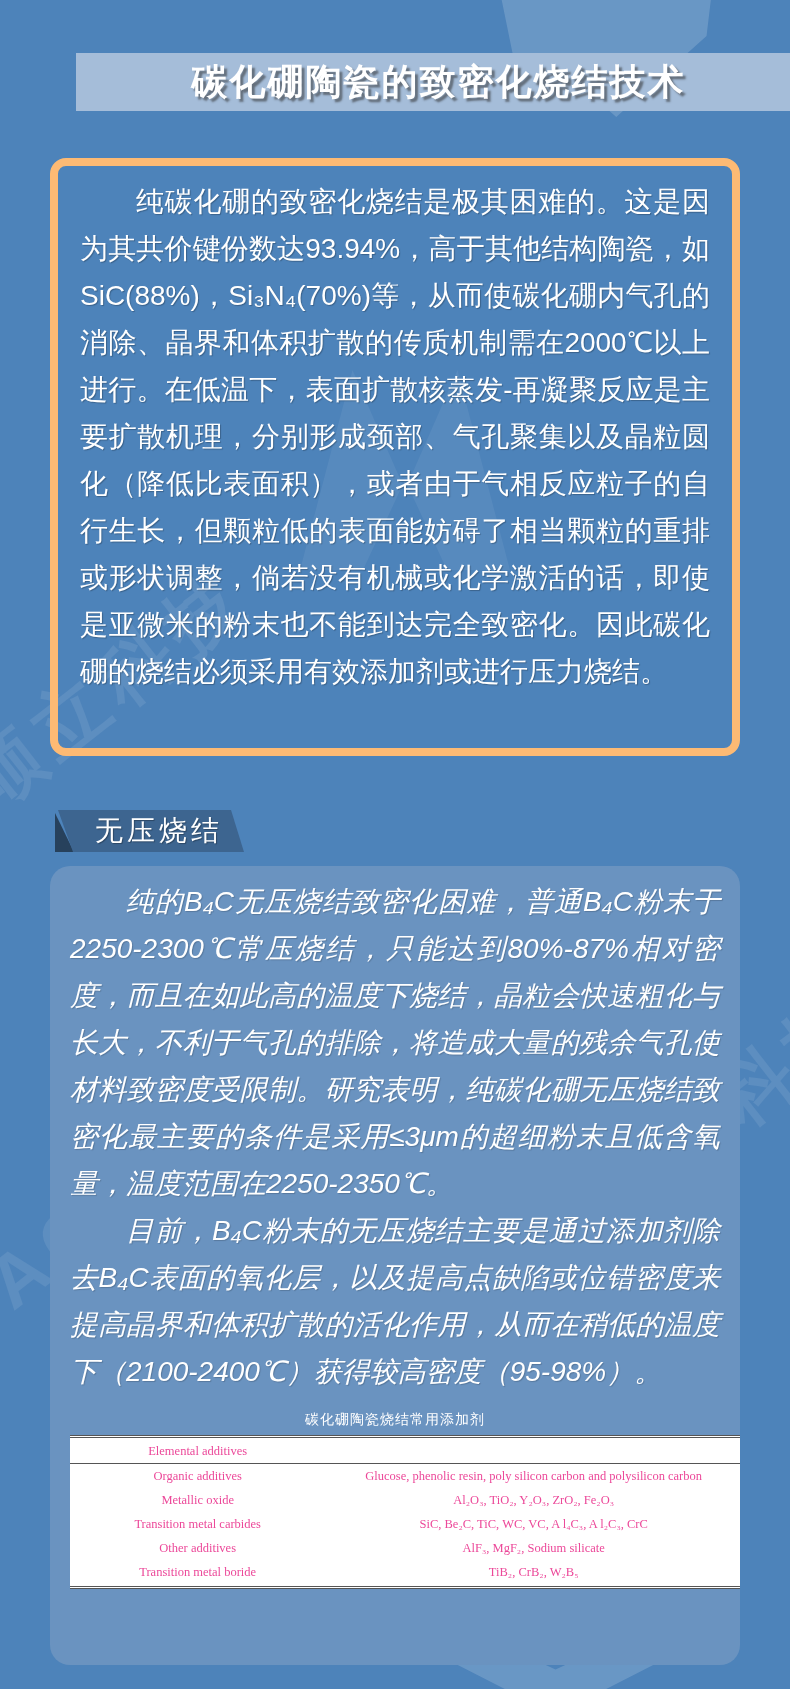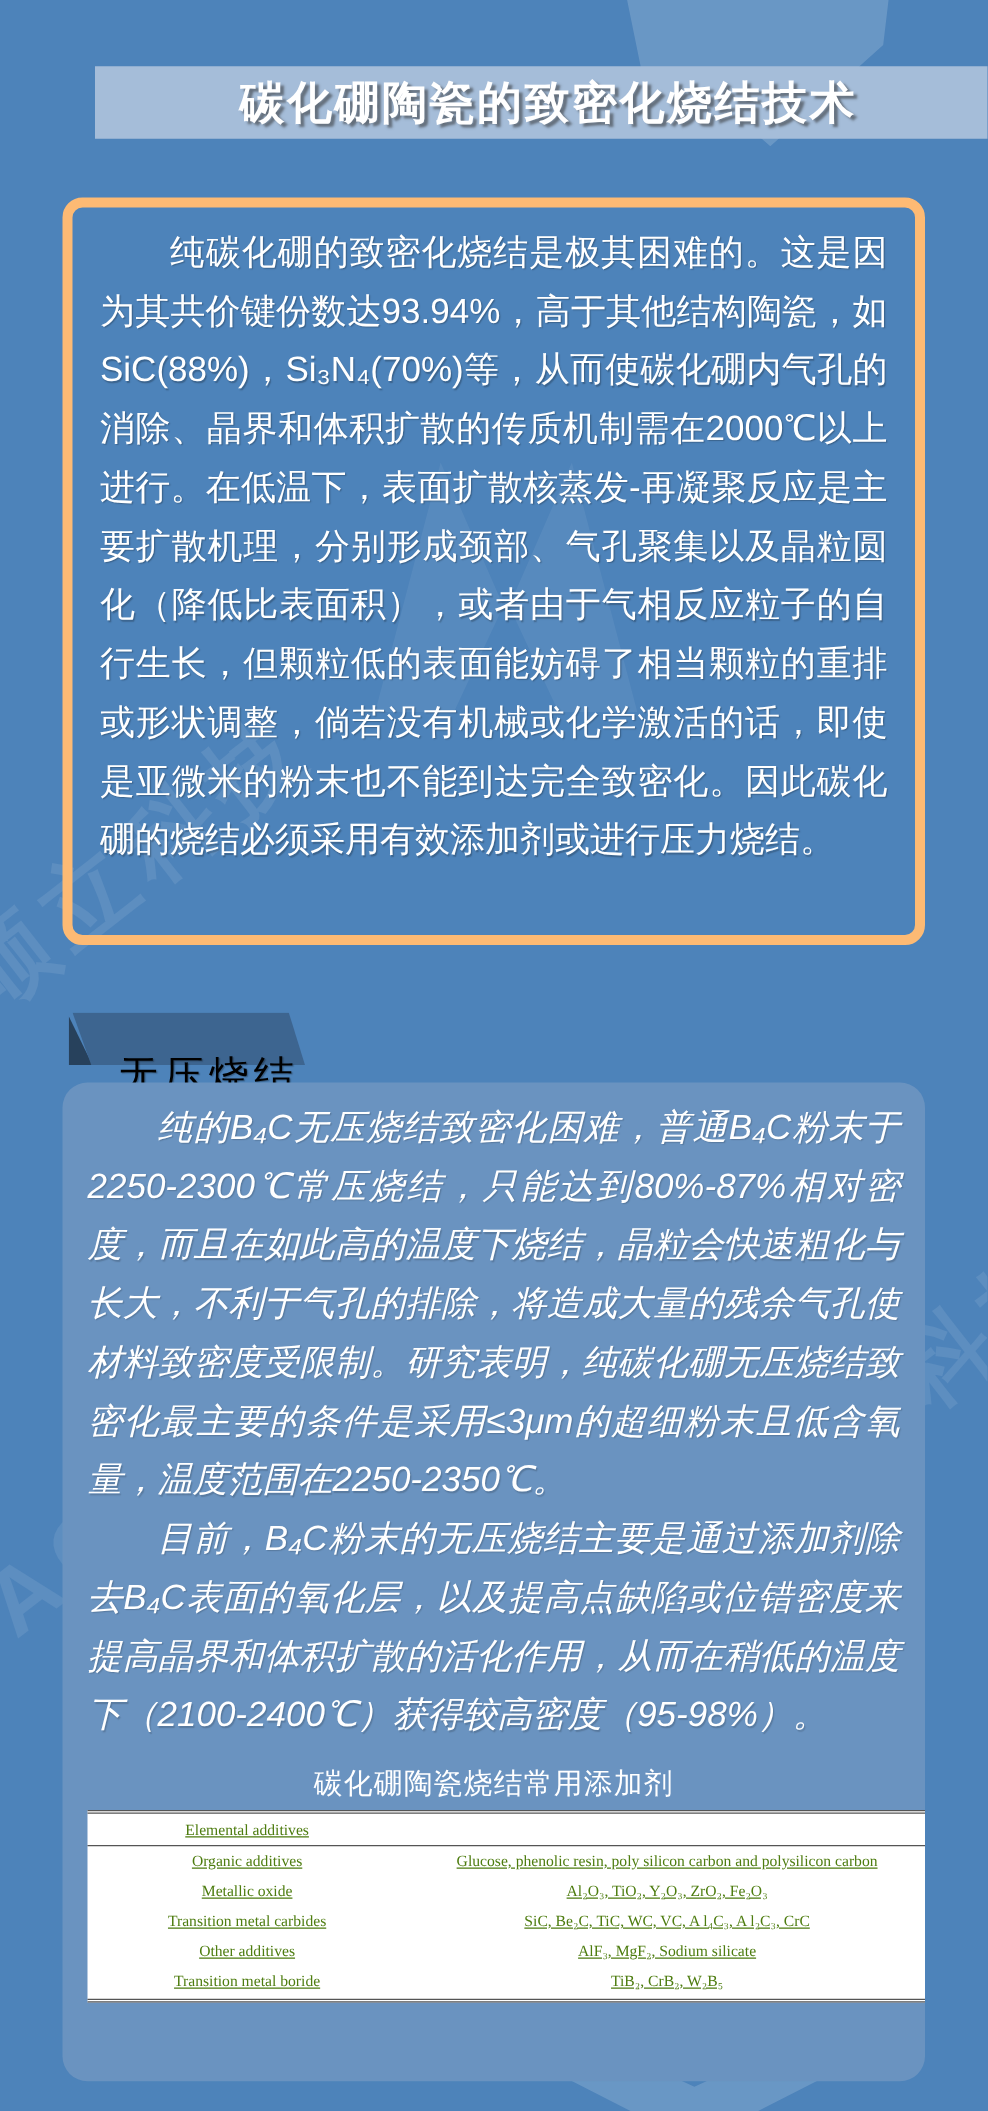--- a/index.html
+++ b/index.html
@@ -81,55 +81,53 @@
     background: #27415c;
     clip-path: polygon(5px 3px, 24px 42px, 5px 42px);
   }
   .section-tab .shape {
     position: absolute; left: 0; top: 0; width: 100%; height: 100%;
     background: #3d6590;
     clip-path: polygon(8px 0, 181px 0, 194px 42px, 23px 42px);
   }
   .section-tab .label {
     position: absolute; left: 45px; top: 0;
-    line-height: 42px; font-size: 32px; color: #000000;
+    line-height: 42px; font-size: 28px; color: #ffffff;
     letter-spacing: 4px;
     text-shadow: 1px 1px 1px rgba(0,0,0,0.3);
-    margin-top: 29px;
   }
 
   
   .section-panel {
     position: absolute; left: 50px; top: 866px;
     width: 690px; height: 799px;
     box-sizing: border-box;
     background: #6a93c0;
     border-radius: 20px;
     padding: 12px 20px 0 20px;
     overflow: hidden;
   }
   .section-panel .body-text { text-shadow: 1px 1px 1px rgba(0,0,0,0.18); font-style: italic; }
 
   .table-title {
     margin: 16px 0 6px 0;
     text-align: center;
-    font-size: 23px; color: #ffffff;
+    font-size: 14px; color: #ffffff;
     letter-spacing: 1px;
   }
 
   
   .add-table {
     width: 672px; margin: 0 auto;
     background: #ffffff;
     border-top: 3px double #555;
     border-bottom: 3px double #555;
     padding: 1px 0 2px 0;
     font-family: "Liberation Serif", serif;
-    color: #4d7c0f;
-    text-decoration: underline;
+    color: #ec4899;
   }
   .add-row { display: flex; }
   .add-row:first-child { border-bottom: 1px solid #555; }
   .add-cat, .add-items {
     font-size: 12.5px; line-height: 24px;
     text-align: center;
   }
   .add-cat   { width: 38%; }
   .add-items { width: 62%; }
 </style>

